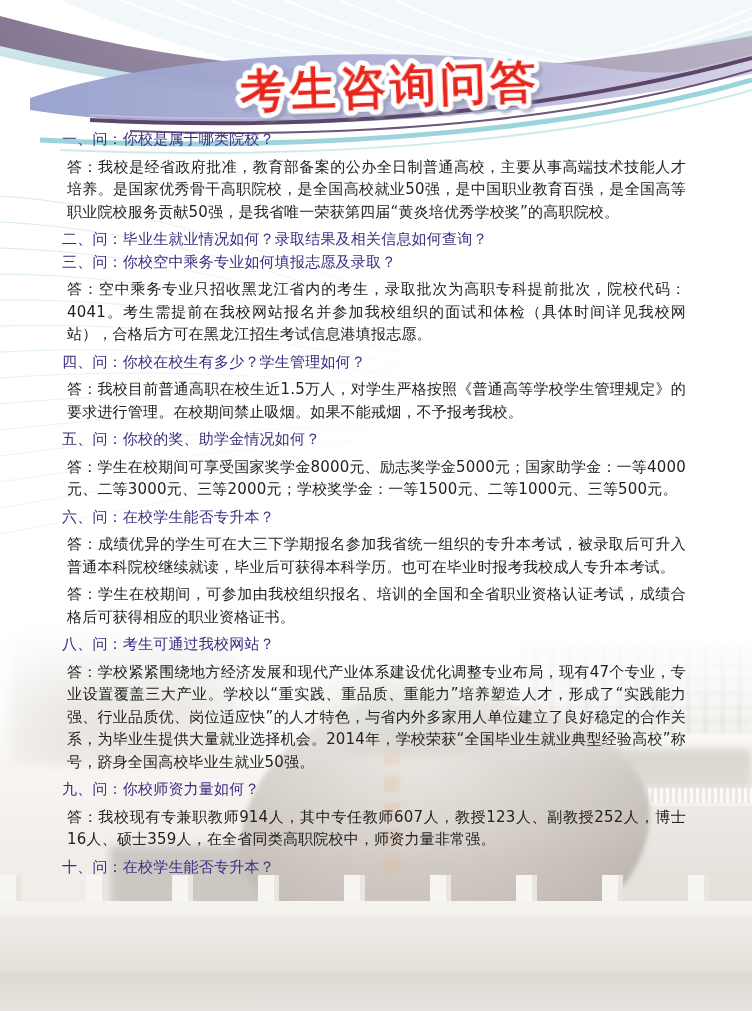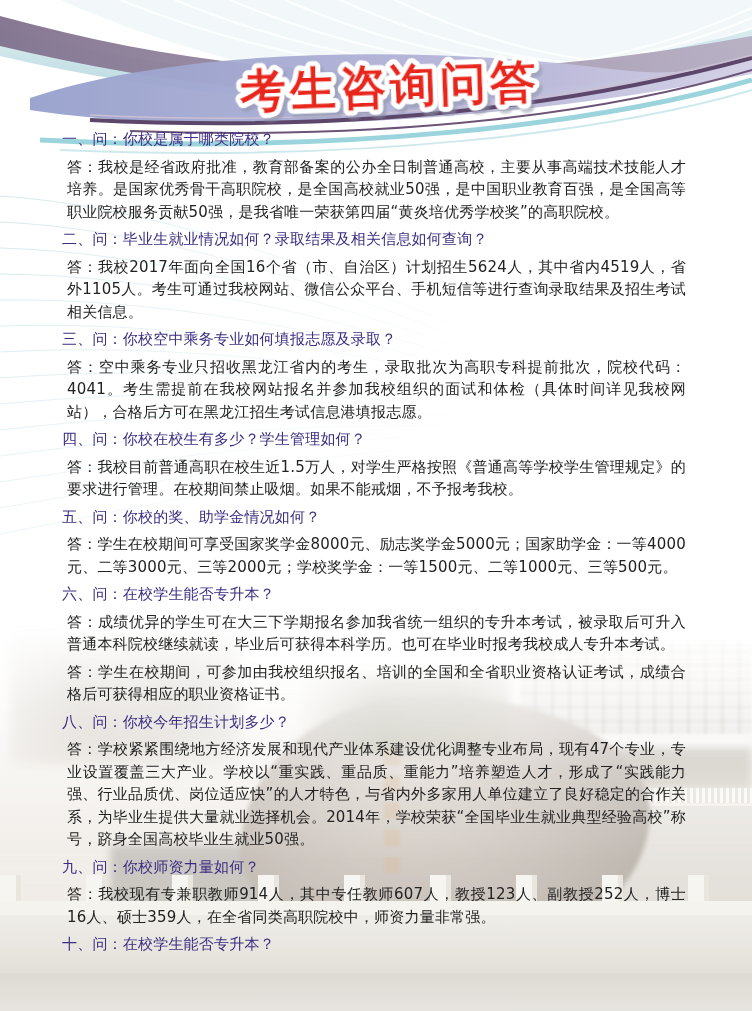--- a/index.html
+++ b/index.html
@@ -160,21 +160,20 @@
 </svg>
 
 <main class="qa">
   <section class="qa-item">
     <h2 class="q">一、问：你校是属于哪类院校？</h2>
     <p class="a">答：我校是经省政府批准，教育部备案的公办全日制普通高校，主要从事高端技术技能人才培养。是国家优秀骨干高职院校，是全国高校就业50强，是中国职业教育百强，是全国高等职业院校服务贡献50强，是我省唯一荣获第四届“黄炎培优秀学校奖”的高职院校。</p>
   </section>
 
   <section class="qa-item">
     <h2 class="q">二、问：毕业生就业情况如何？录取结果及相关信息如何查询？</h2>
-    <p class="a">答：我校2017年面向全国16个省（市、自治区）计划招生5624人，其中省内4519人，省外1105人。考生可通过我校网站、微信公众平台、手机短信等进行查询录取结果及招生考试相关信息。</p>
   </section>
 
   <section class="qa-item">
     <h2 class="q">三、问：你校空中乘务专业如何填报志愿及录取？</h2>
     <p class="a">答：空中乘务专业只招收黑龙江省内的考生，录取批次为高职专科提前批次，院校代码：4041。考生需提前在我校网站报名并参加我校组织的面试和体检（具体时间详见我校网站），合格后方可在黑龙江招生考试信息港填报志愿。</p>
   </section>
 
   <section class="qa-item">
     <h2 class="q">四、问：你校在校生有多少？学生管理如何？</h2>
     <p class="a">答：我校目前普通高职在校生近1.5万人，对学生严格按照《普通高等学校学生管理规定》的要求进行管理。在校期间禁止吸烟。如果不能戒烟，不予报考我校。</p>
@@ -188,21 +187,21 @@
   <section class="qa-item">
     <h2 class="q">六、问：在校学生能否专升本？</h2>
     <p class="a">答：成绩优异的学生可在大三下学期报名参加我省统一组织的专升本考试，被录取后可升入普通本科院校继续就读，毕业后可获得本科学历。也可在毕业时报考我校成人专升本考试。</p>
   </section>
 
   <section class="qa-item">
     <p class="a">答：学生在校期间，可参加由我校组织报名、培训的全国和全省职业资格认证考试，成绩合格后可获得相应的职业资格证书。</p>
   </section>
 
   <section class="qa-item">
-    <h2 class="q">八、问：你校今年招生计划多少？</h2>
+    <h2 class="q">八、问：考生可通过我校网站？</h2>
     <p class="a">答：学校紧紧围绕地方经济发展和现代产业体系建设优化调整专业布局，现有47个专业，专业设置覆盖三大产业。学校以“重实践、重品质、重能力”培养塑造人才，形成了“实践能力强、行业品质优、岗位适应快”的人才特色，与省内外多家用人单位建立了良好稳定的合作关系，为毕业生提供大量就业选择机会。2014年，学校荣获“全国毕业生就业典型经验高校”称号，跻身全国高校毕业生就业50强。</p>
   </section>
 
   <section class="qa-item">
     <h2 class="q">九、问：你校师资力量如何？</h2>
     <p class="a">答：我校现有专兼职教师914人，其中专任教师607人，教授123人、副教授252人，博士16人、硕士359人，在全省同类高职院校中，师资力量非常强。</p>
   </section>
 
   <section class="qa-item">
     <h2 class="q">十、问：在校学生能否专升本？</h2>

